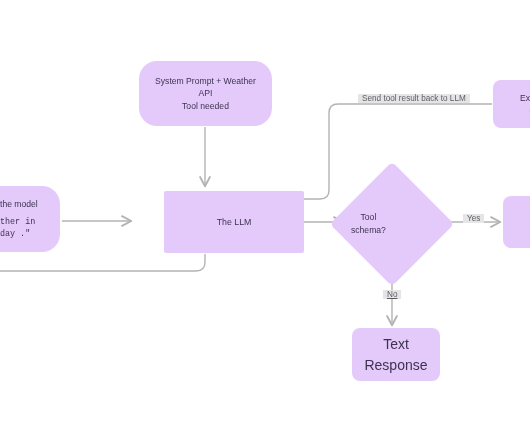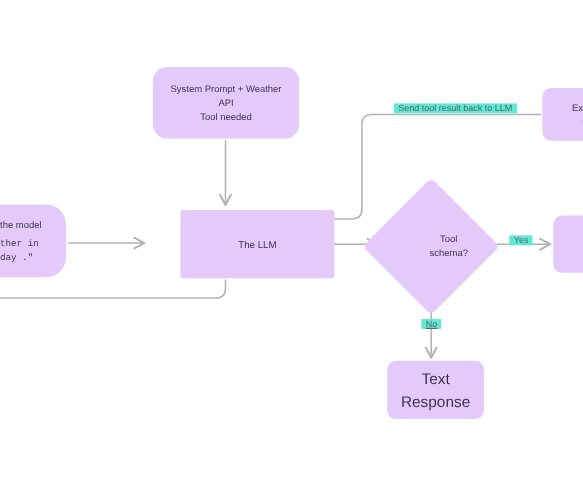--- a/index.html
+++ b/index.html
@@ -22,21 +22,21 @@
     justify-content:center;
     text-align:center;
     box-sizing:border-box;
     line-height:1.45;
   }
   .node-round{border-radius:18px;}
   .node-sharp{border-radius:2px;}
   .node .txt{display:block;padding:0 10px;}
 
   
-  #node-system{left:139px;top:61px;width:133px;height:65px;font-size:8.6px;border-radius:13px;}
+  #node-system{left:139px;top:61px;width:133px;height:65px;font-size:8.6px;}
   #node-userprompt{left:-62px;top:186px;width:122px;height:66px;border-radius:18px;
      justify-content:flex-start;align-items:center;}
   #node-userprompt .stack{padding-left:0px;width:100%;text-align:left;}
   #node-userprompt .l1{font-size:8.6px;display:block;padding-left:62px;white-space:nowrap;}
   #node-userprompt .l2{font-family:"Liberation Mono", monospace;font-size:8.4px;display:block;
      padding-left:62px;white-space:nowrap;margin-top:6px;}
   #node-userprompt .l3{font-family:"Liberation Mono", monospace;font-size:8.4px;display:block;
      padding-left:62px;white-space:nowrap;}
   #node-llm{left:136px;top:191px;width:140px;height:62px;font-size:8.8px;margin-left:28px;}
   #node-exec{left:493px;top:80px;width:78px;height:48px;font-size:8.6px;border-radius:8px;}
@@ -47,30 +47,30 @@
   #node-decision{
     position:absolute;left:348px;top:180px;width:88px;height:88px;
   }
   #node-decision .dia{
     position:absolute;left:0;top:0;width:88px;height:88px;
     background:#e4cafb;
     transform:rotate(45deg);
     border-radius:5px;
   }
   #node-decision .dlabel{
-    position:absolute;left:16px;top:0;width:88px;height:88px;
-    display:flex;align-items:center;justify-content:center;
+    position:absolute;left:3px;top:0;width:88px;height:88px;
+    display:flex;align-items:center;
     color:#3d3350;font-size:8.6px;text-align:center;line-height:1.5;
   }
 
   .edge-label{
     position:absolute;
     color:#5c5c66;
     font-size:8.2px;
-    background:#5eead4;
+    background:#e5e5e5;
     padding:0 4px;
     white-space:nowrap;
   }
   #lbl-send{left:358px;top:94px;}
   #lbl-gen{left:24px;top:265px;}
   #lbl-yes{left:463px;top:214px;}
   #lbl-no{left:383px;top:290px;text-decoration:underline;}
 </style>
 </head>
 <body>

